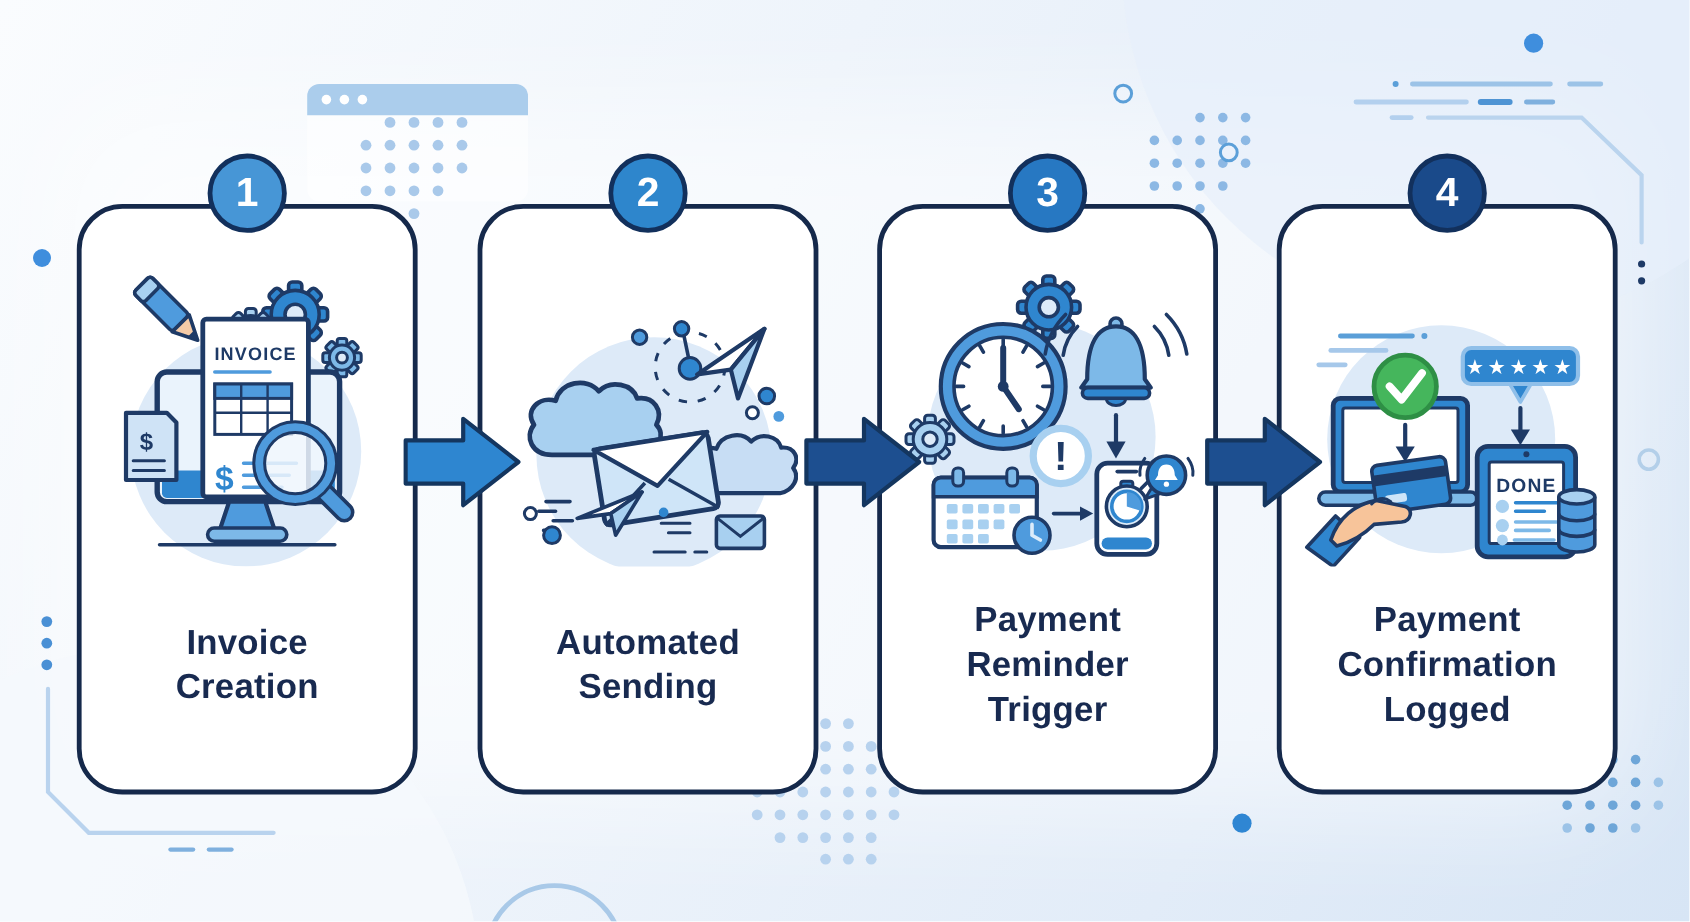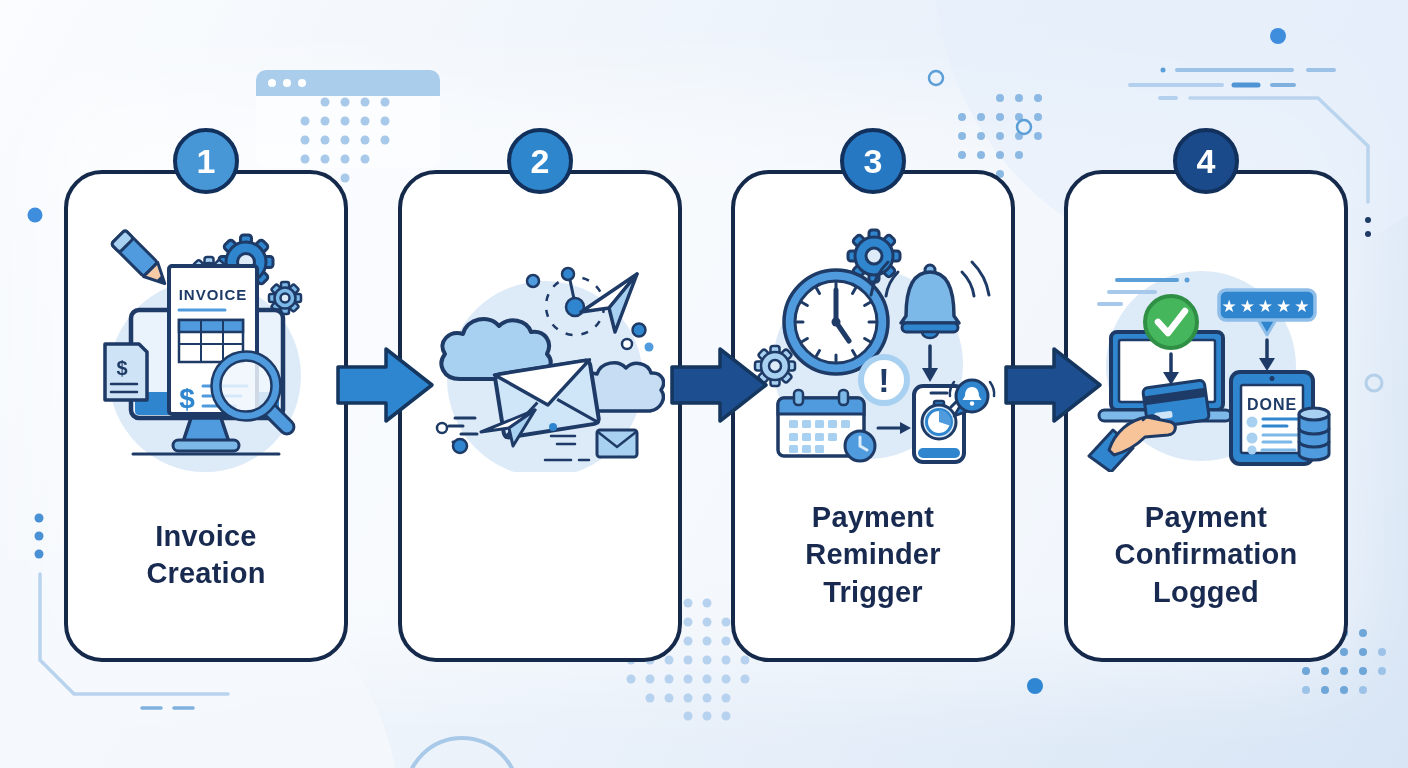--- a/index.html
+++ b/index.html
@@ -309,20 +309,24 @@
         <g>
           <circle cx="27" cy="214" r="5" fill="#ffffff" stroke="#1e3a66" stroke-width="2.5"></circle>
           <circle cx="45" cy="232" r="7" fill="#2f86cf" stroke="#1e3a66" stroke-width="2.5"></circle>
           <circle cx="138" cy="213" r="4" fill="#2f86cf"></circle>
           <circle cx="224" cy="116" r="6.5" fill="#2f86cf" stroke="#1e3a66" stroke-width="2.5"></circle>
           <circle cx="234" cy="133" r="4.5" fill="#4f9bdd"></circle>
           <circle cx="212" cy="130" r="5" fill="#ffffff" stroke="#1e3a66" stroke-width="2.5"></circle>
         </g>
       </svg>
     </div>
+    <div class="label-wrap">
+      <h2 class="label">Automated
+Sending</h2>
+    </div>
   </section>
 
   <section class="card card-3">
     <div class="badge badge-3">
       <span>3</span>
     </div>
     <div class="illus">
       <svg width="250" height="258" viewBox="0 0 250 258">
         <circle cx="120" cy="150" r="95" fill="#ddeaf8"></circle>
         <g>

